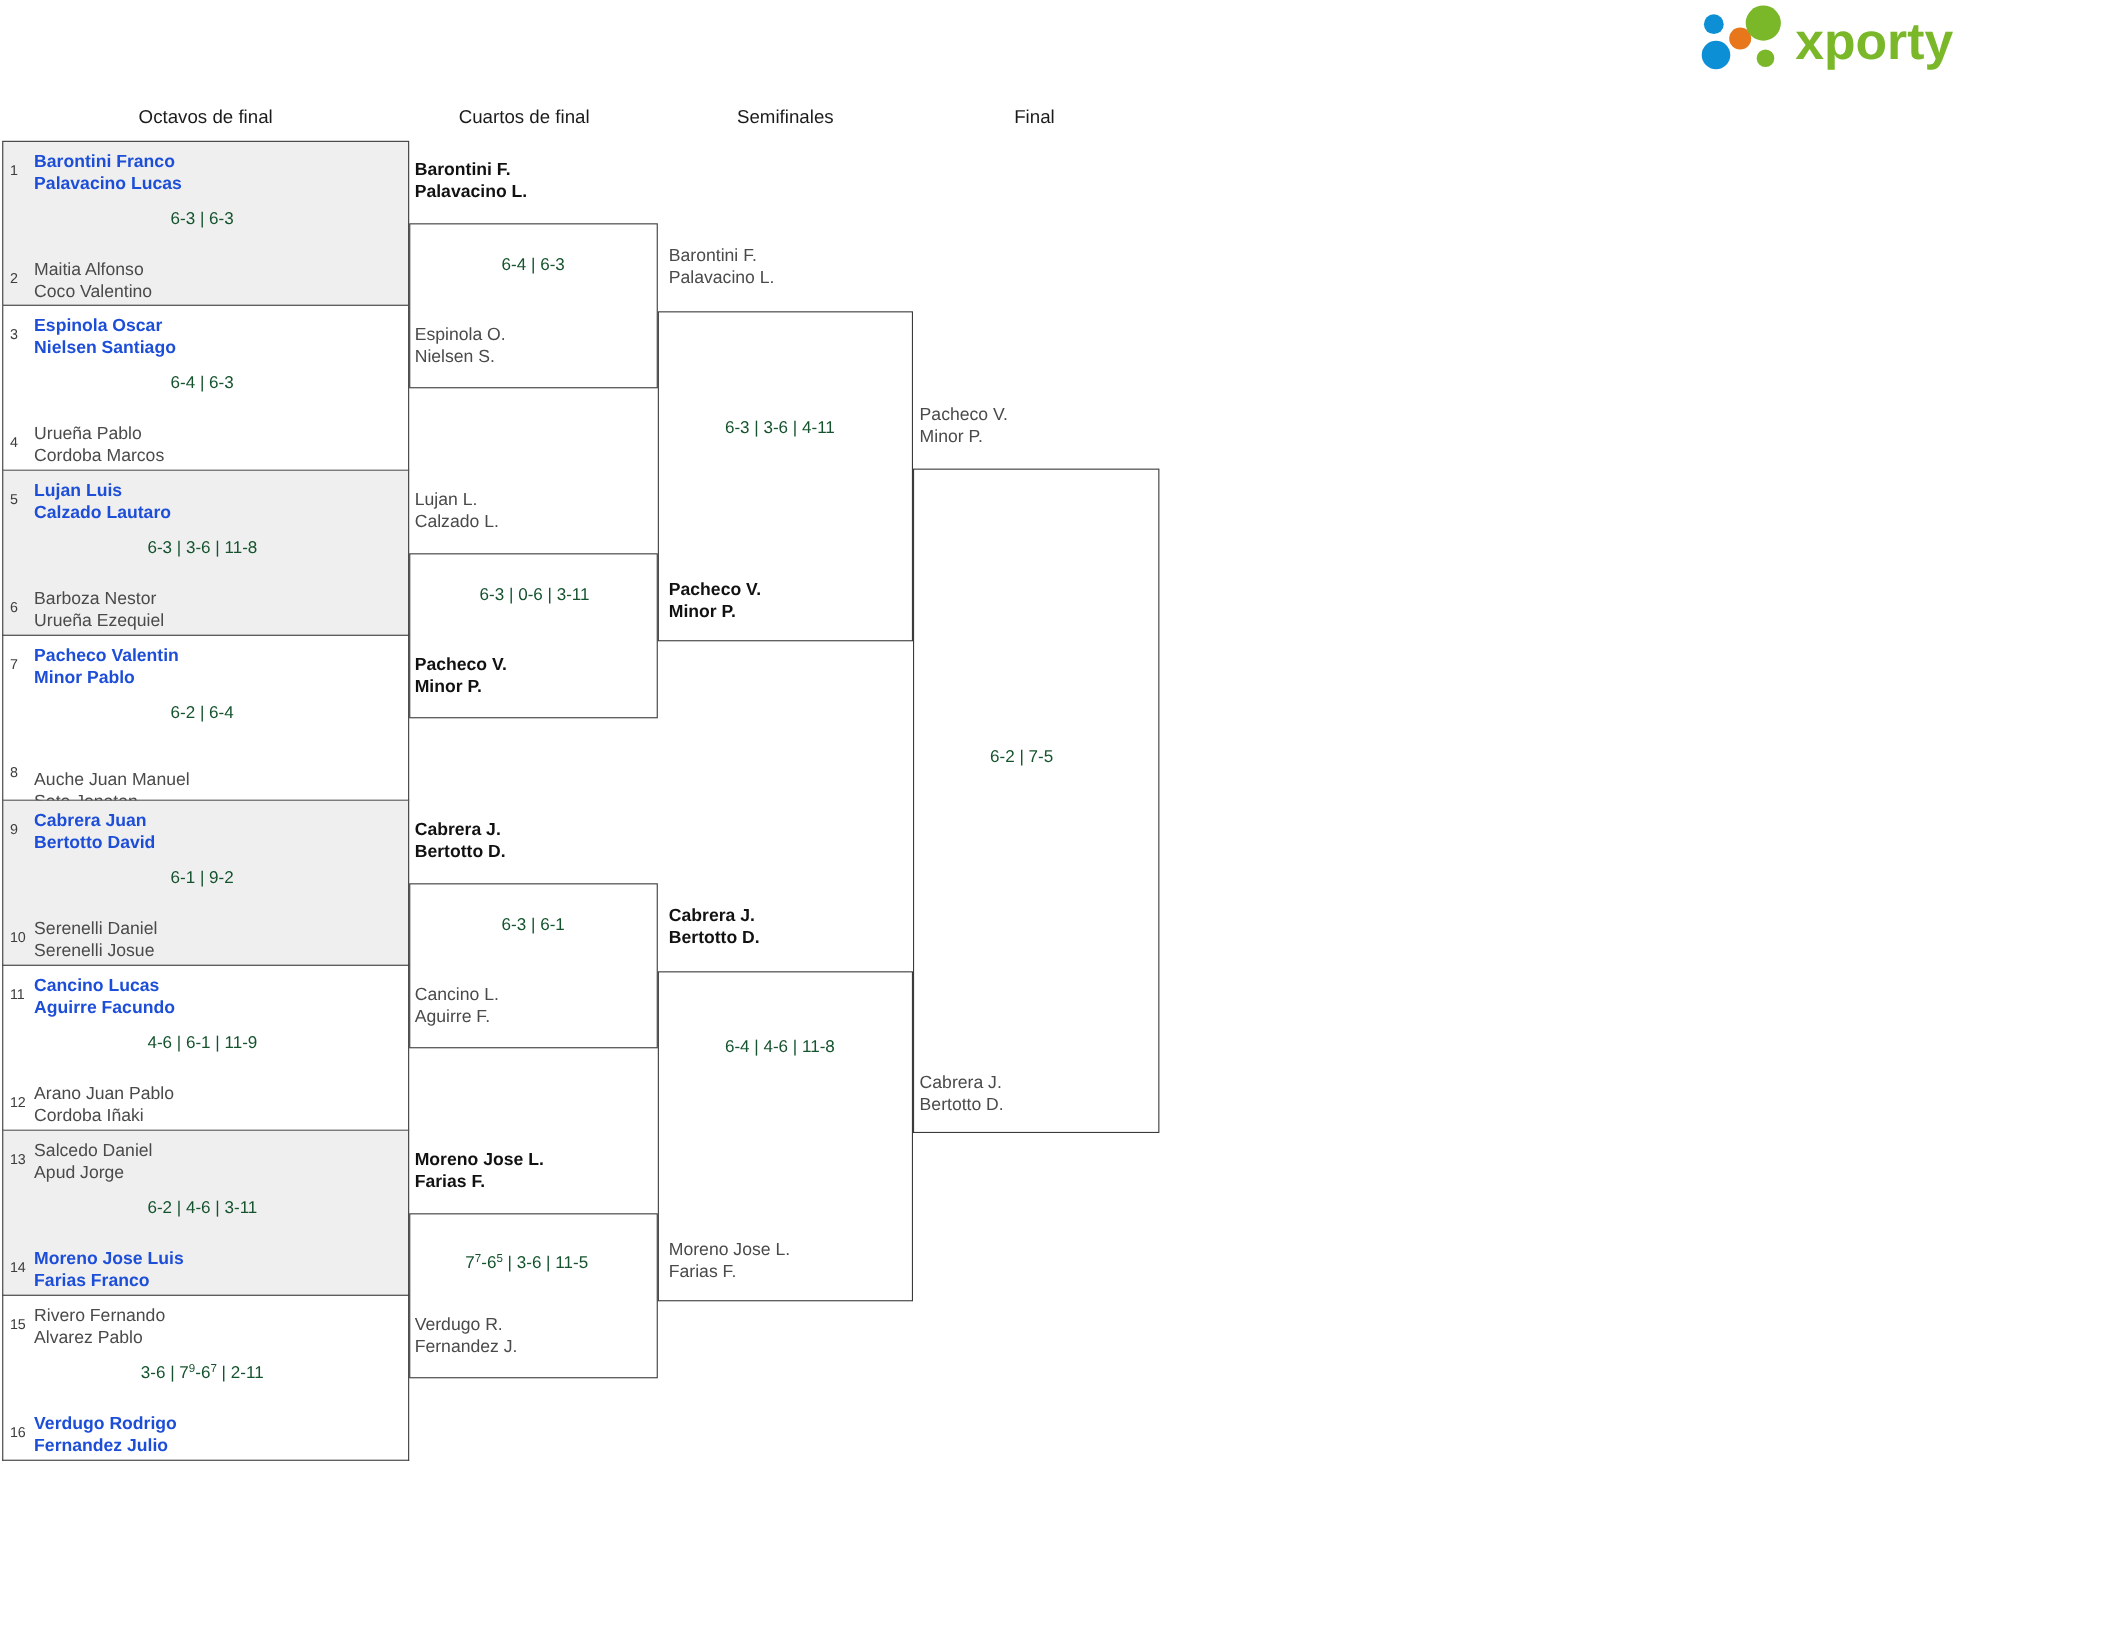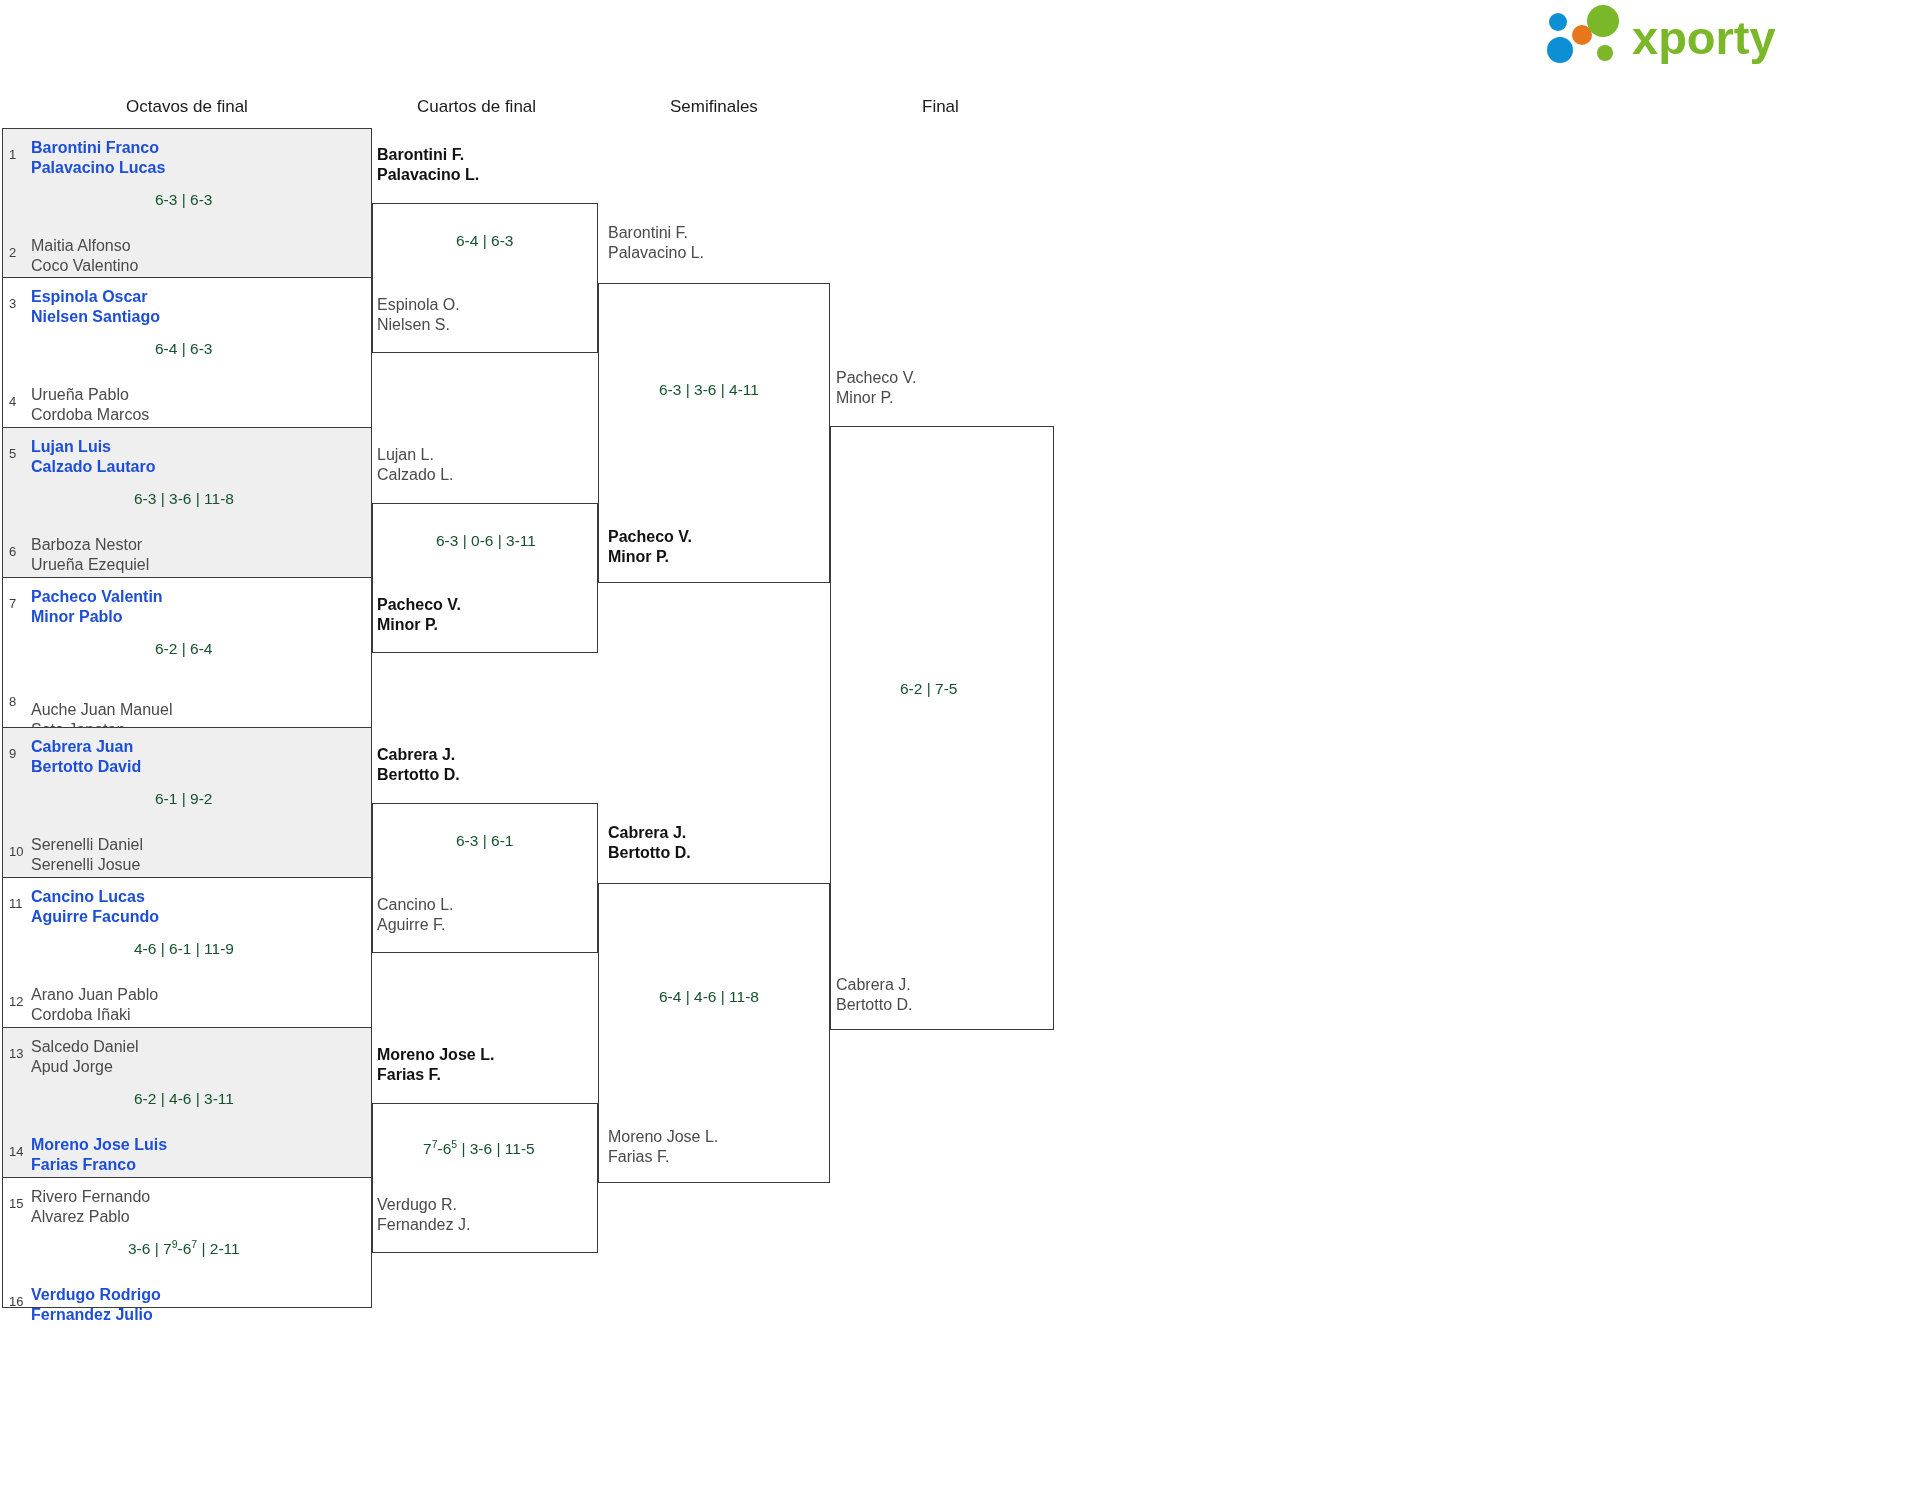--- a/index.html
+++ b/index.html
@@ -241,21 +241,21 @@
       <span class="ln">Apud Jorge</span>
     </div>
     <div class="score" style="left:131px; top:62px;">6-2 | 4-6 | 3-11</div>
     <div class="seed" style="top:116px;">14</div>
     <div class="team win" style="top:107px;">
       <span class="ln">Moreno Jose Luis</span>
       <span class="ln">Farias Franco</span>
     </div>
   </div>
 
-  <div class="r1-block" style="top:1178px; height:130px;">
+  <div class="r1-block" style="top:1178px; height:150px;">
     <div class="seed" style="top:18px;">15</div>
     <div class="team lose" style="top:9px;">
       <span class="ln">Rivero Fernando</span>
       <span class="ln">Alvarez Pablo</span>
     </div>
     <div class="score" style="left:125px; top:62px;">3-6 | 7<sup>9</sup>-6<sup>7</sup> | 2-11</div>
     <div class="seed" style="top:116px;">16</div>
     <div class="team win" style="top:107px;">
       <span class="ln">Verdugo Rodrigo</span>
       <span class="ln">Fernandez Julio</span>
@@ -319,21 +319,21 @@
   <div class="entry win" style="left:608px; top:823px;">
     <span class="ln">Cabrera J.</span>
     <span class="ln">Bertotto D.</span>
   </div>
   <div class="entry lose" style="left:608px; top:1127px;">
     <span class="ln">Moreno Jose L.</span>
     <span class="ln">Farias F.</span>
   </div>
 
   <div class="score" style="left:659px; top:381px;">6-3 | 3-6 | 4-11</div>
-  <div class="score" style="left:659px; top:988px;">6-4 | 4-6 | 11-8</div>
+  <div class="score" style="left:659px; top:943px;">6-4 | 4-6 | 11-8</div>
 
   <div class="conn" style="left:830px; top:426px; width:224px; height:604px;"></div>
 
   <div class="entry lose" style="left:836px; top:368px;">
     <span class="ln">Pacheco V.</span>
     <span class="ln">Minor P.</span>
   </div>
   <div class="entry lose" style="left:836px; top:975px;">
     <span class="ln">Cabrera J.</span>
     <span class="ln">Bertotto D.</span>

